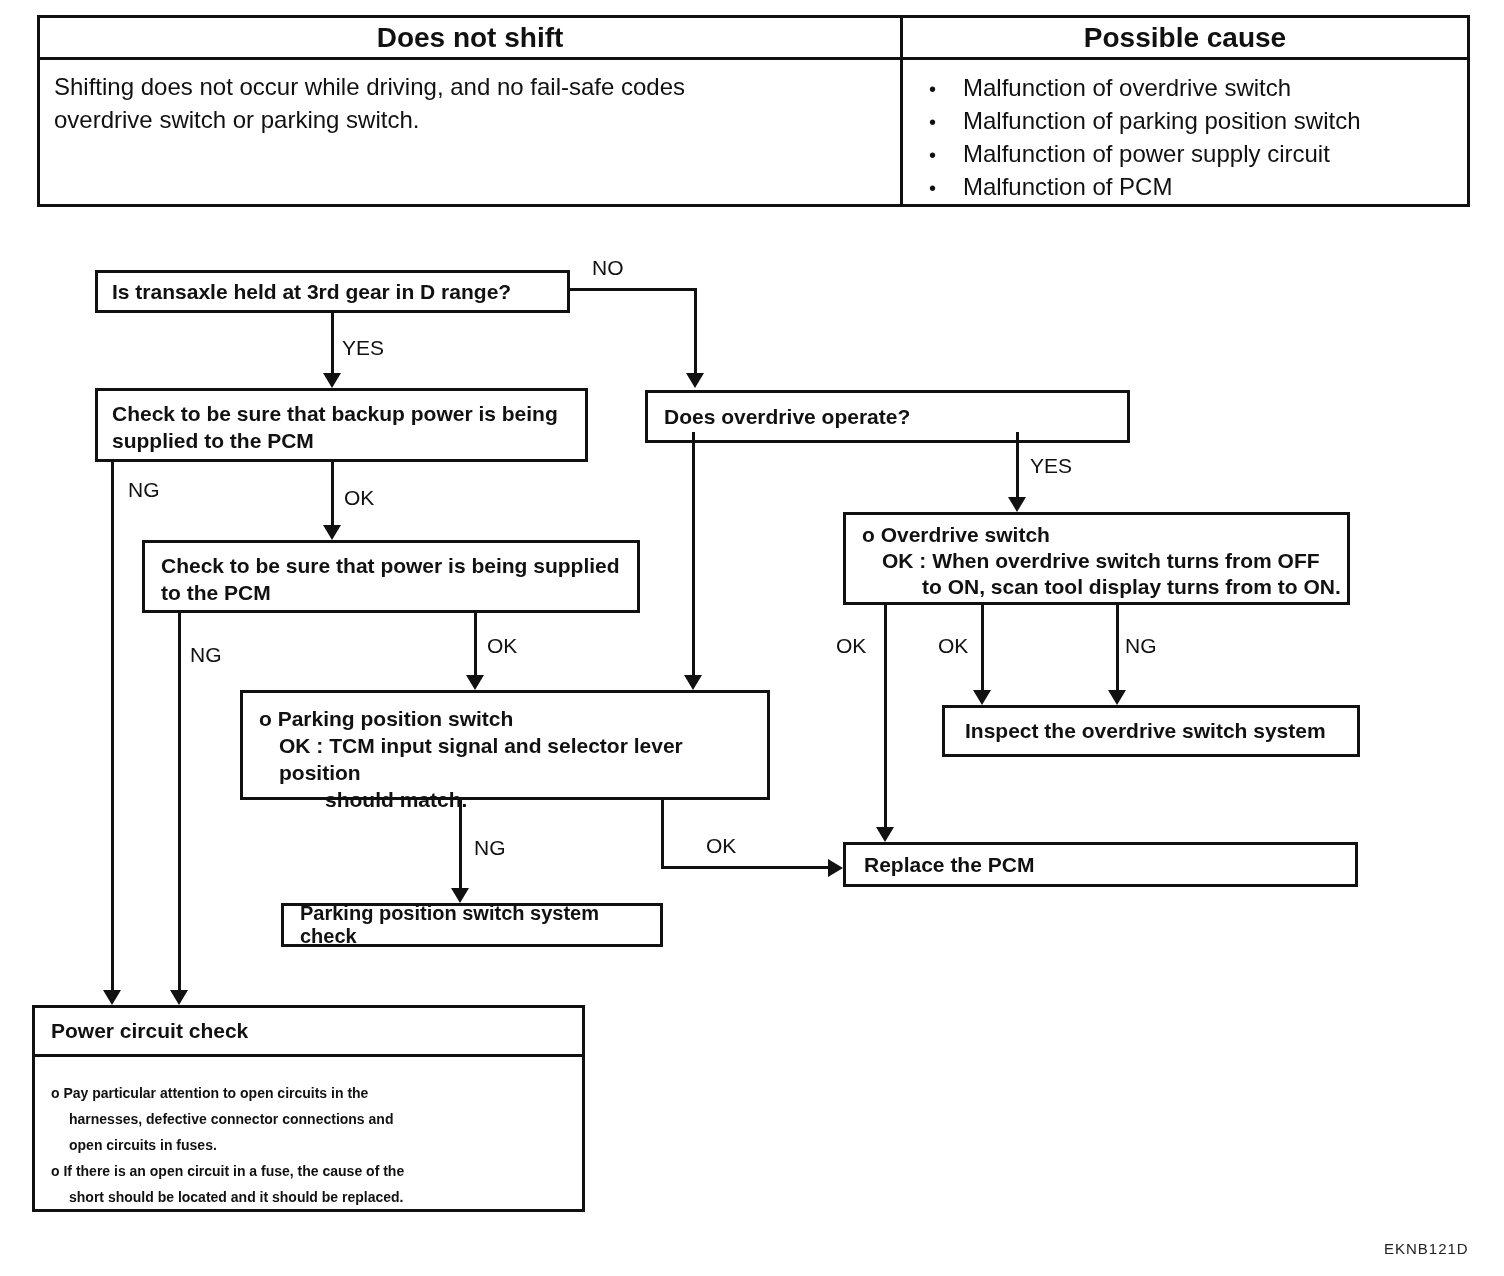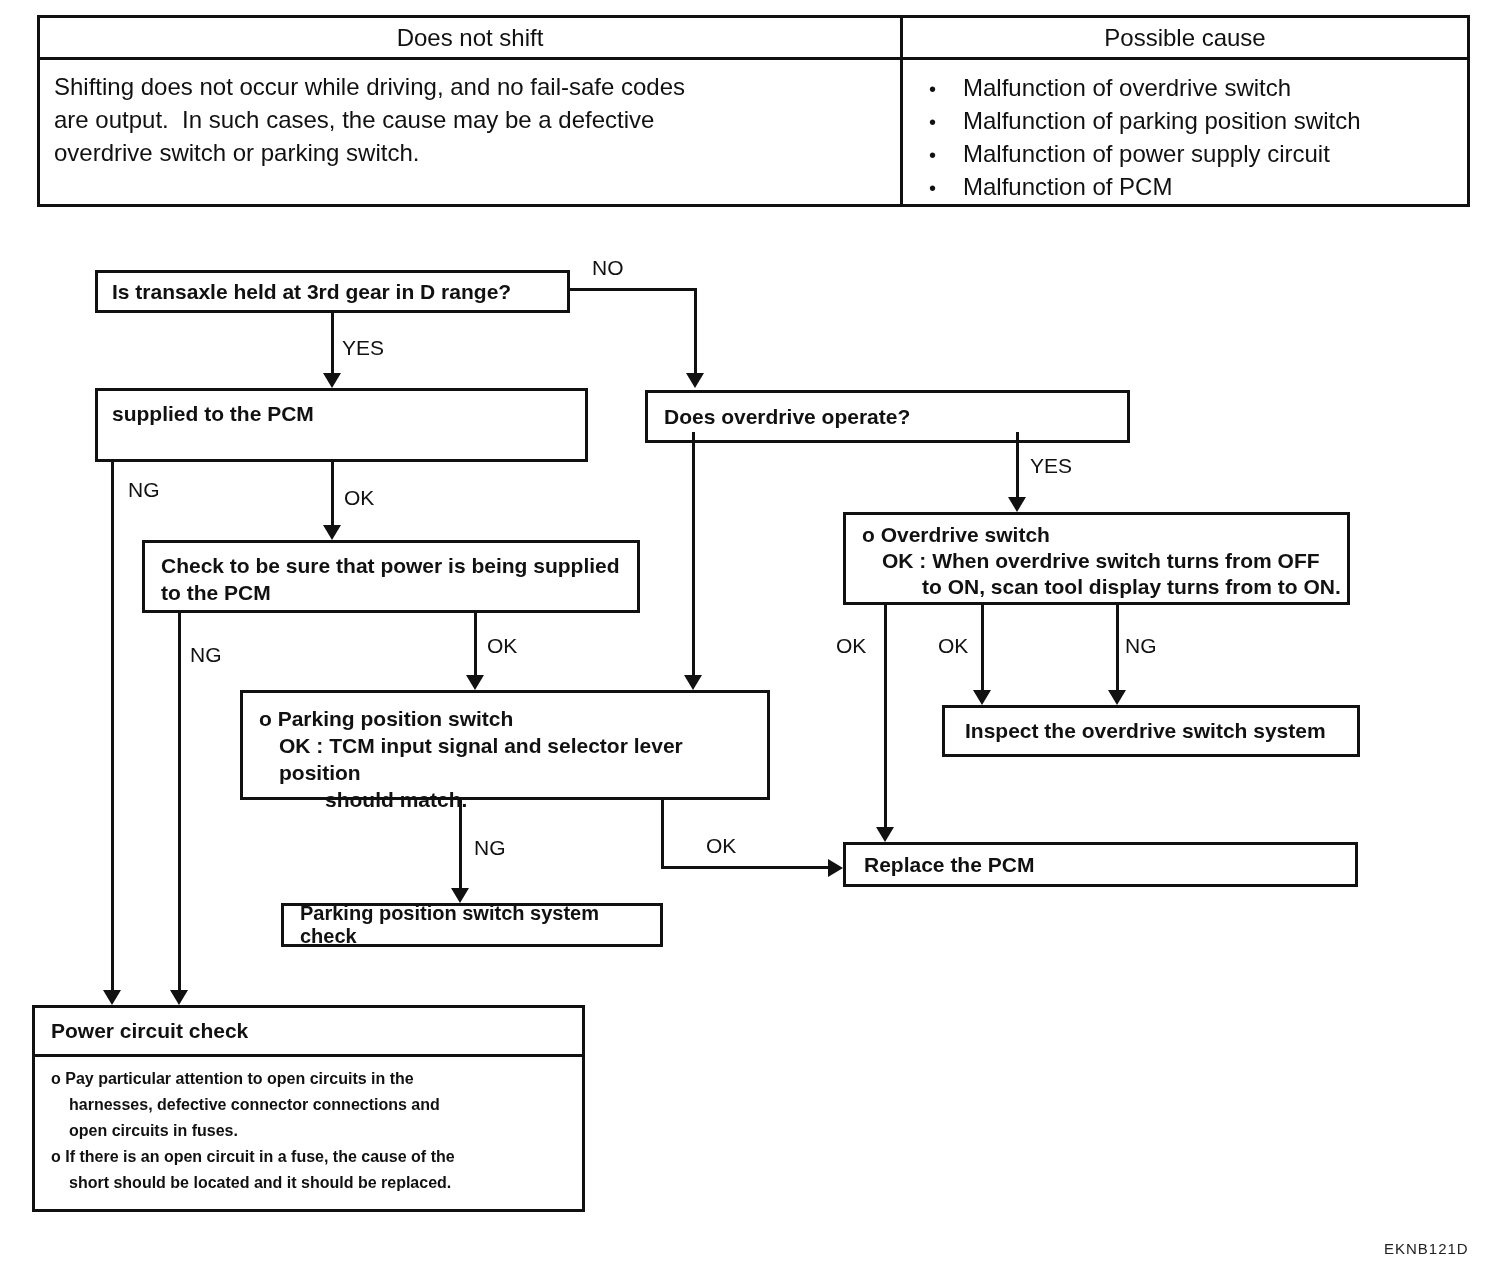--- a/index.html
+++ b/index.html
@@ -10,21 +10,21 @@
     overflow:hidden;
   }
   
   .tbl{position:absolute;left:37px;top:15px;width:1433px;height:192px;
        border:3px solid #111;box-sizing:border-box;display:flex;flex-direction:column;}
   .tbl-head{display:flex;height:47px;border-bottom:3px solid #111;box-sizing:border-box;}
   .tbl-body{display:flex;flex:1;}
   .cell-l{width:863px;border-right:3px solid #111;box-sizing:border-box;}
   .cell-r{flex:1;}
   .hcell{display:flex;align-items:center;justify-content:center;
-         font-weight:normal;font-size:24px;text-align:center;}
+         font-weight:bold;font-size:28px;text-align:center;}
   .sym-body{padding:10px 0 0 14px;font-size:24px;line-height:33px;}
   .sym-line{white-space:pre;}
   .cause-body{padding:12px 0 0 26px;font-size:24px;line-height:32px;}
   .cause-item{display:flex;align-items:baseline;}
   .bullet{width:34px;font-size:20px;}
   
   .node{position:absolute;border:3px solid #111;background:#fff;
         box-sizing:border-box;font-size:21px;color:#111;font-weight:bold;}
   .vcenter{display:flex;align-items:center;}
   .lbl{position:absolute;font-size:21px;color:#111;white-space:nowrap;}
@@ -47,21 +47,20 @@
 <div id="canvas">
 
   <div class="tbl">
     <div class="tbl-head">
       <div class="cell-l hcell">Does not shift</div>
       <div class="cell-r hcell">Possible cause</div>
     </div>
     <div class="tbl-body">
       <div class="cell-l sym-body">
         <div class="sym-line">Shifting does not occur while driving, and no fail-safe codes</div>
-        <div class="sym-line">are output.  In such cases, the cause may be a defective</div>
         <div class="sym-line">overdrive switch or parking switch.</div>
       </div>
       <div class="cell-r cause-body">
         <div class="cause-item">
           <span class="bullet">•</span>
           <span>Malfunction of overdrive switch</span>
         </div>
         <div class="cause-item">
           <span class="bullet">•</span>
           <span>Malfunction of parking position switch</span>
@@ -74,20 +73,21 @@
           <span class="bullet">•</span>
           <span>Malfunction of PCM</span>
         </div>
       </div>
     </div>
   </div>
 
   <div class="node vcenter" style="left:95px;top:270px;width:475px;height:43px;padding-left:14px;">Is transaxle held at 3rd gear in D range?</div>
 
   <div class="node" style="left:95px;top:388px;width:493px;height:74px;padding:9px 0 0 14px;line-height:27px;">
+    <div>Check to be sure that backup power is being</div>
     <div>supplied to the PCM</div>
   </div>
 
   <div class="node" style="left:142px;top:540px;width:498px;height:73px;padding:9px 0 0 16px;line-height:27px;">
     <div>Check to be sure that power is being supplied</div>
     <div>to the PCM</div>
   </div>
 
   <div class="node vcenter" style="left:645px;top:390px;width:485px;height:53px;padding-left:16px;">Does overdrive operate?</div>
 
@@ -104,21 +104,21 @@
   </div>
 
   <div class="node vcenter" style="left:942px;top:705px;width:418px;height:52px;padding-left:20px;">Inspect the overdrive switch system</div>
 
   <div class="node vcenter" style="left:843px;top:842px;width:515px;height:45px;padding-left:18px;">Replace the PCM</div>
 
   <div class="node vcenter" style="left:281px;top:903px;width:382px;height:44px;padding-left:16px;font-size:20px;">Parking position switch system check</div>
 
   <div class="node" style="left:32px;top:1005px;width:553px;height:207px;">
     <div style="height:49px;border-bottom:3px solid #111;box-sizing:border-box;display:flex;align-items:center;padding-left:16px;">Power circuit check</div>
-    <div style="padding:9px 8px 0 16px;font-size:16px;line-height:26px;">
+    <div style="padding:23px 8px 0 16px;font-size:14px;line-height:26px;">
       <div>o Pay particular attention to open circuits in the</div>
       <div class="cont">harnesses, defective connector connections and</div>
       <div class="cont">open circuits in fuses.</div>
       <div>o If there is an open circuit in a fuse, the cause of the</div>
       <div class="cont">short should be located and it should be replaced.</div>
     </div>
   </div>
 
   <div class="vl" style="left:331px;top:312px;height:62px;"></div>
   <div class="ad" style="left:323px;top:373px;"></div>

